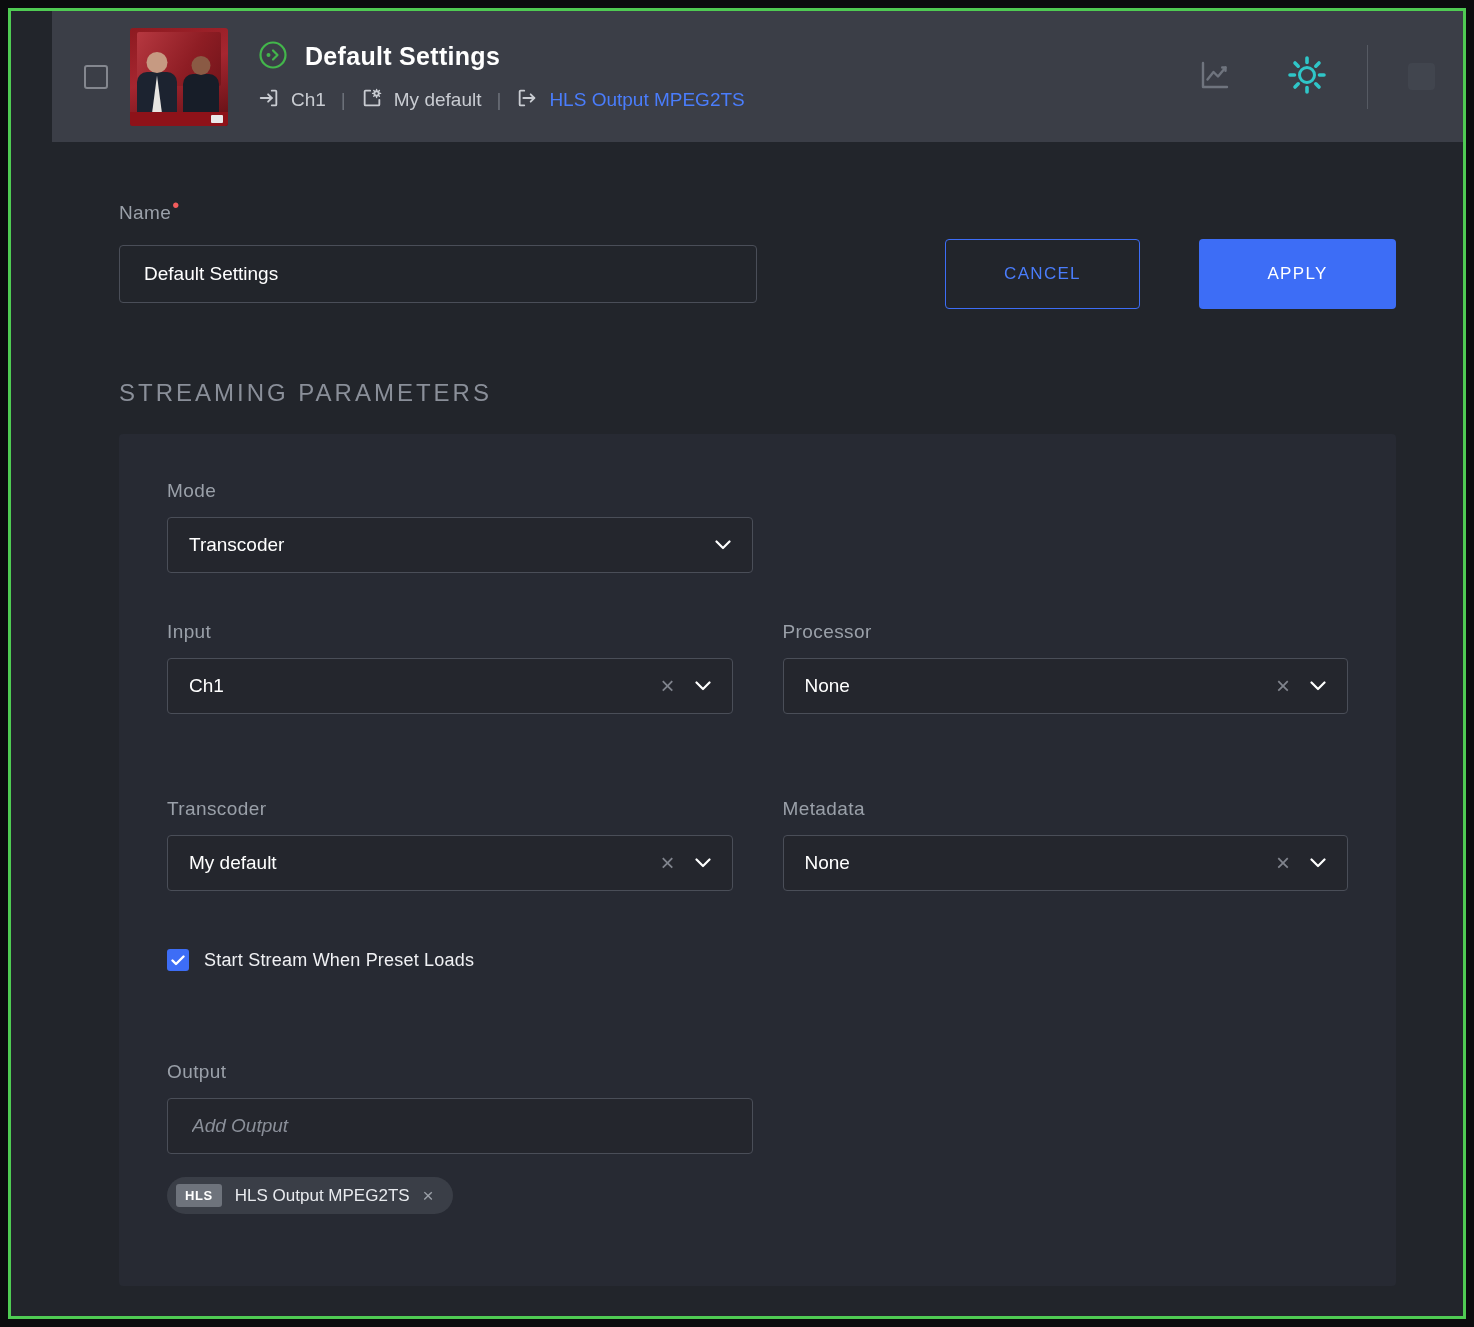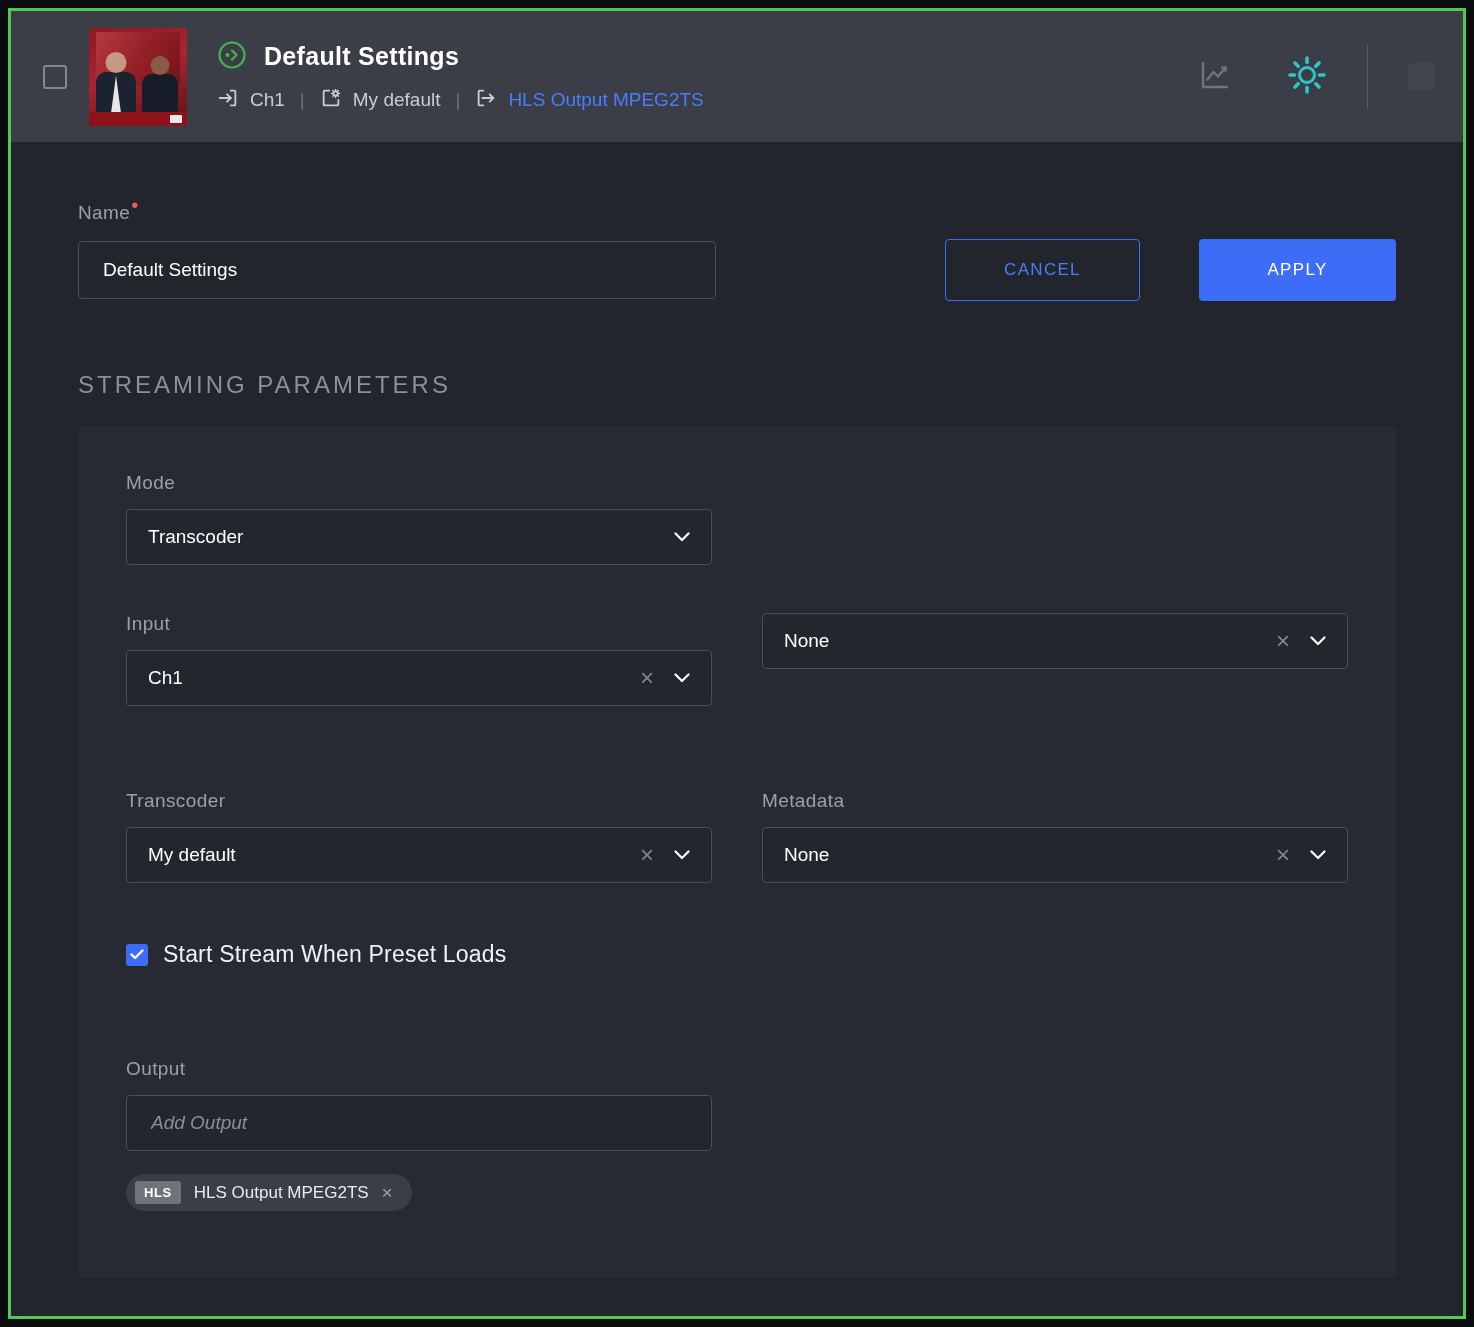--- a/index.html
+++ b/index.html
@@ -7,21 +7,21 @@
     width: 1474px; height: 1327px;
     background: #0b0c0e;
     font-family: "Liberation Sans", sans-serif;
     overflow: hidden;
   }
   .window {
     position: absolute;
     top: 8px; left: 8px; right: 8px; bottom: 8px;
     border: 3px solid #4fcb53;
     background: #22252b;
-    display: flex; flex-direction: column;
+    display: flex; flex-direction: column; padding-left: 41px;
   }
 
   
   .header {
     height: 131px; flex-shrink: 0;
     background: #3b3e47;
     display: flex; align-items: center;
     padding: 0 28px 0 32px;
   }
   .header-checkbox {
@@ -102,21 +102,21 @@
   .name-row { display: flex; align-items: center; }
   .text-input {
     width: 638px; height: 58px;
     background: transparent; border: 1px solid #4a4e58; border-radius: 4px;
     color: #ffffff; font-size: 19px; padding: 0 24px;
     font-family: "Liberation Sans", sans-serif;
     outline: none;
   }
   .btns { margin-left: auto; display: flex; gap: 23px; }
   .btn {
-    height: 62px; border-radius: 4px;
+    height: 70px; border-radius: 4px;
     font-size: 17px; letter-spacing: 1.3px; font-weight: 500;
     cursor: pointer; font-family: "Liberation Sans", sans-serif;
   }
   .btn-cancel { width: 195px; background: transparent; border: 1px solid #3d6df6; color: #4a7dfc; }
   .btn-apply  { width: 197px; background: #3d6df6; border: none; color: #ffffff; margin-left: 36px; }
 
   .section-title {
     margin-top: 70px;
     font-size: 24px; letter-spacing: 3px; color: #8a8f99;
   }
@@ -150,21 +150,21 @@
   .group-row1 { margin-bottom: 84px; }
   .group-row2 { margin-bottom: 58px; }
 
   .check-row { display: flex; align-items: center; gap: 15px; margin-bottom: 90px; cursor: pointer; }
   .check-box {
     width: 22px; height: 22px; border-radius: 3px;
     background: #3d6df6;
     display: flex; align-items: center; justify-content: center;
     flex-shrink: 0;
   }
-  .check-label { font-size: 23px; color: #f0f1f4; letter-spacing: .2px; }
+  .check-label { font-size: 18px; color: #f0f1f4; letter-spacing: .2px; }
 
   .output-input {
     width: 586px; height: 56px;
     background: #24262d; border: 1px solid #4a4e58; border-radius: 4px;
     color: #0ea5e9; font-size: 19px; padding: 0 24px;
     font-family: "Liberation Sans", sans-serif;
     outline: none;
   }
   .output-input::placeholder { color: #8a8f99; font-style: italic; }
   .group-output { margin-bottom: 23px; }
@@ -316,20 +316,21 @@
             <span class="val">Ch1</span>
             <span class="clear">×</span>
             <span class="chev">
               <svg width="16" height="10" viewBox="0 0 16 10" fill="none" stroke="#ffffff" stroke-width="2.2" stroke-linecap="round" stroke-linejoin="round">
                   <path d="M1.5 1.5 L8 8 L14.5 1.5"></path>
                 </svg>
             </span>
           </div>
         </div>
         <div class="col">
+          <div class="field-label">Processor</div>
           <div class="select">
             <span class="val">None</span>
             <span class="clear">×</span>
             <span class="chev">
               <svg width="16" height="10" viewBox="0 0 16 10" fill="none" stroke="#ffffff" stroke-width="2.2" stroke-linecap="round" stroke-linejoin="round">
                   <path d="M1.5 1.5 L8 8 L14.5 1.5"></path>
                 </svg>
             </span>
           </div>
         </div>

